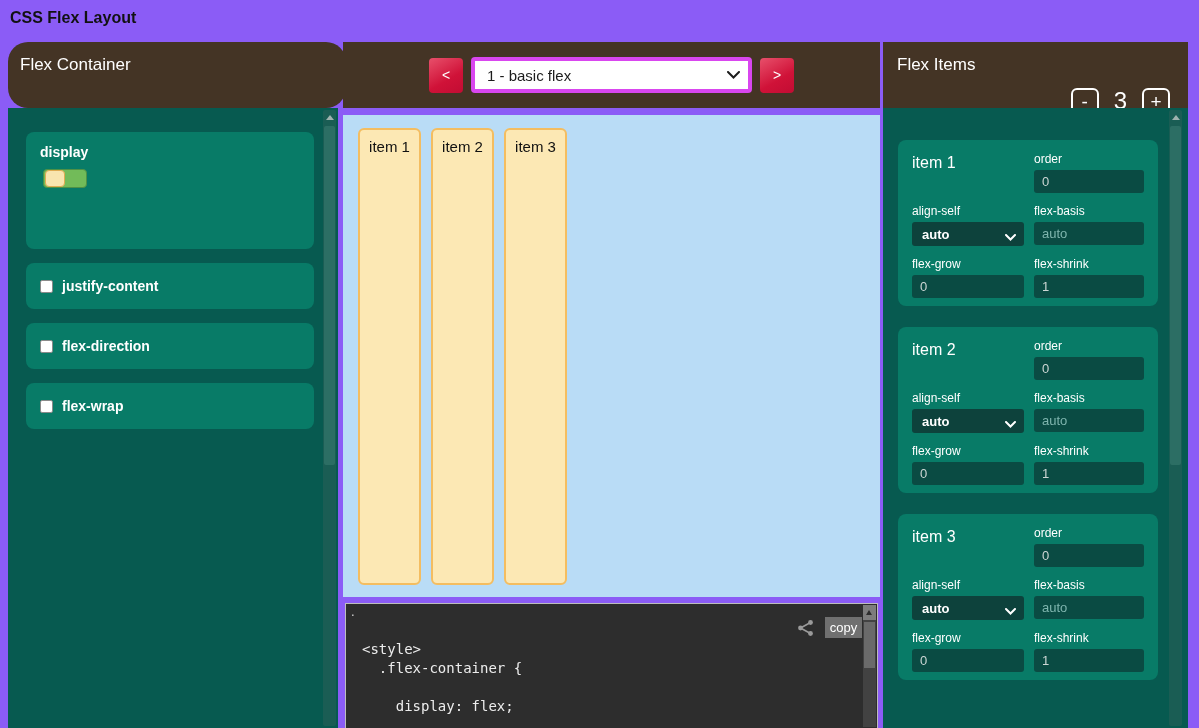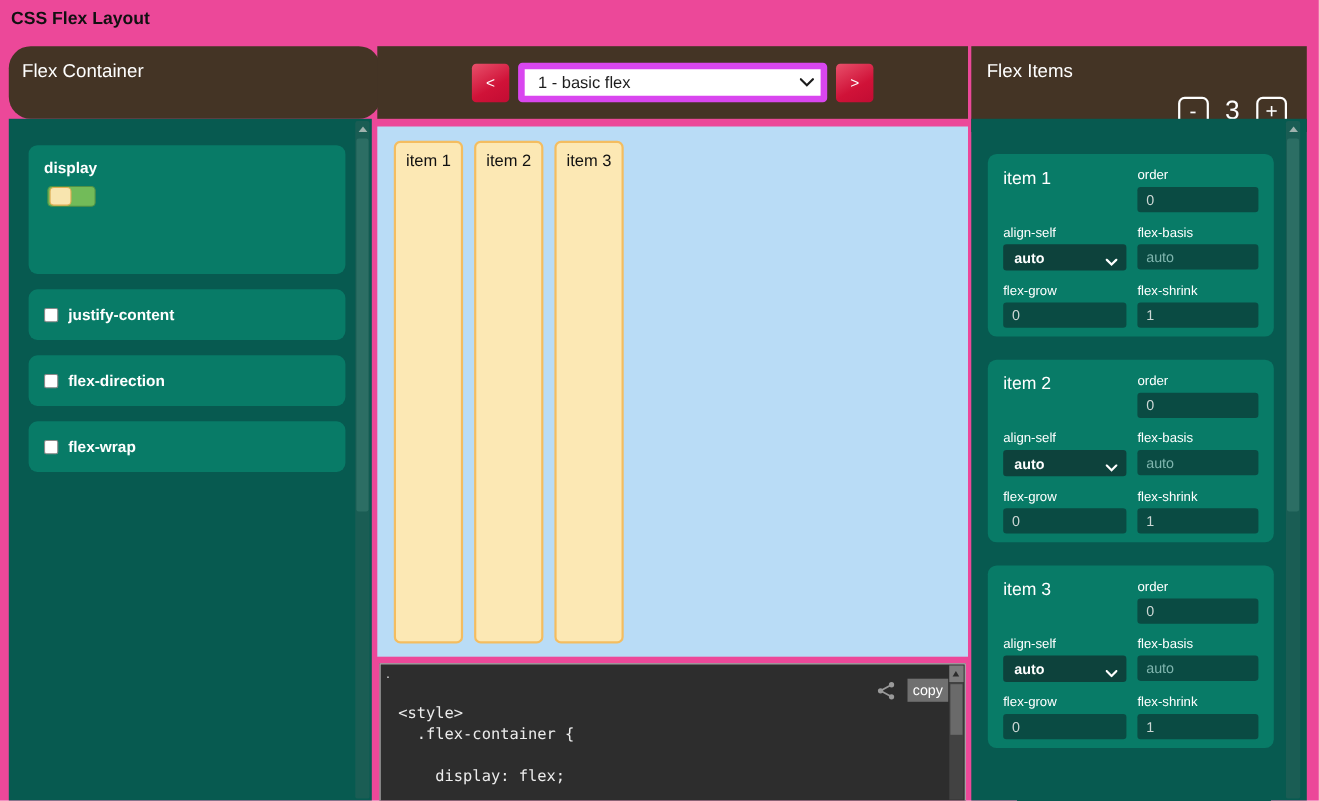--- a/index.html
+++ b/index.html
@@ -1,18 +1,18 @@
 <!DOCTYPE html>
 <html><head>
 <meta charset="utf-8">
 <style>
   * { box-sizing: border-box; margin: 0; padding: 0; }
   html,body { background:#fff; }
   body { font-family: "Liberation Sans", sans-serif; }
-  .page { position:relative; width:1199px; height:728px; background:#ec4899; overflow:hidden;padding-left:44px; }
+  .page { position:relative; width:1199px; height:728px; background:#8b5cf6; overflow:hidden;padding-left:44px; }
 
   .page-title { position:absolute; left:10px; top:9px; font-size:16px; font-weight:bold; color:#111; }
 
   
   .hdr { position:absolute; background:#443425; color:#fff; }
   .hdr .hdr-title { position:absolute; left:12px; top:13px; font-size:17px; font-weight:400; color:#fff; }
   .panel-body { position:absolute; background:#075a50; }
 
   
   .vscroll { position:absolute; width:13px; background:#1a5d54; border-radius:2px; }
@@ -36,21 +36,21 @@
   .chk-card { height:46px; margin-top:14px; padding:0 14px; display:flex; align-items:center; }
   .chk-card:first-of-type { margin-top:11px; }
   .checkbox { width:13px; height:13px; background:#fff; border:1px solid #8a8a8a; border-radius:2px; margin-right:9px; flex:none; }
   .chk-label { color:#fff; font-size:14px; font-weight:bold; }
 
   
   .nav-row { display:flex; align-items:center; justify-content:center; gap:8px; height:100%; }
   .nav-btn { width:34px; height:35px; border:none; border-radius:4px; color:#fff; font-size:14px;
     background:linear-gradient(150deg,#e8506b 0%, #d01238 60%, #c20c33 100%); cursor:pointer; }
   .select-wrap { position:relative; }
-  .preset-select { width:281px; height:36px; border:6px solid #d946ef; border-radius:4px; background:#fff;
+  .preset-select { width:281px; height:36px; border:4px solid #d946ef; border-radius:4px; background:#fff;
     font-size:15px; color:#1c1c1c; padding:0 30px 0 12px; appearance:none; -webkit-appearance:none; font-family:"Liberation Sans",sans-serif; }
   .select-wrap .chev { position:absolute; pointer-events:none; }
   .preset-chev { right:12px; top:14px; }
 
   
   .preview { position:absolute; left:343px; top:115px; width:537px; height:482px; background:#b9dcf6;
     display:flex; padding:13px 0 12px 15px; }
   .flex-item-box { width:63px; margin-right:10px; background:#fce8b4; border:2px solid #f4bd60; border-radius:6px;
     text-align:center; padding-top:8px; font-size:15px; color:#111; }
 

